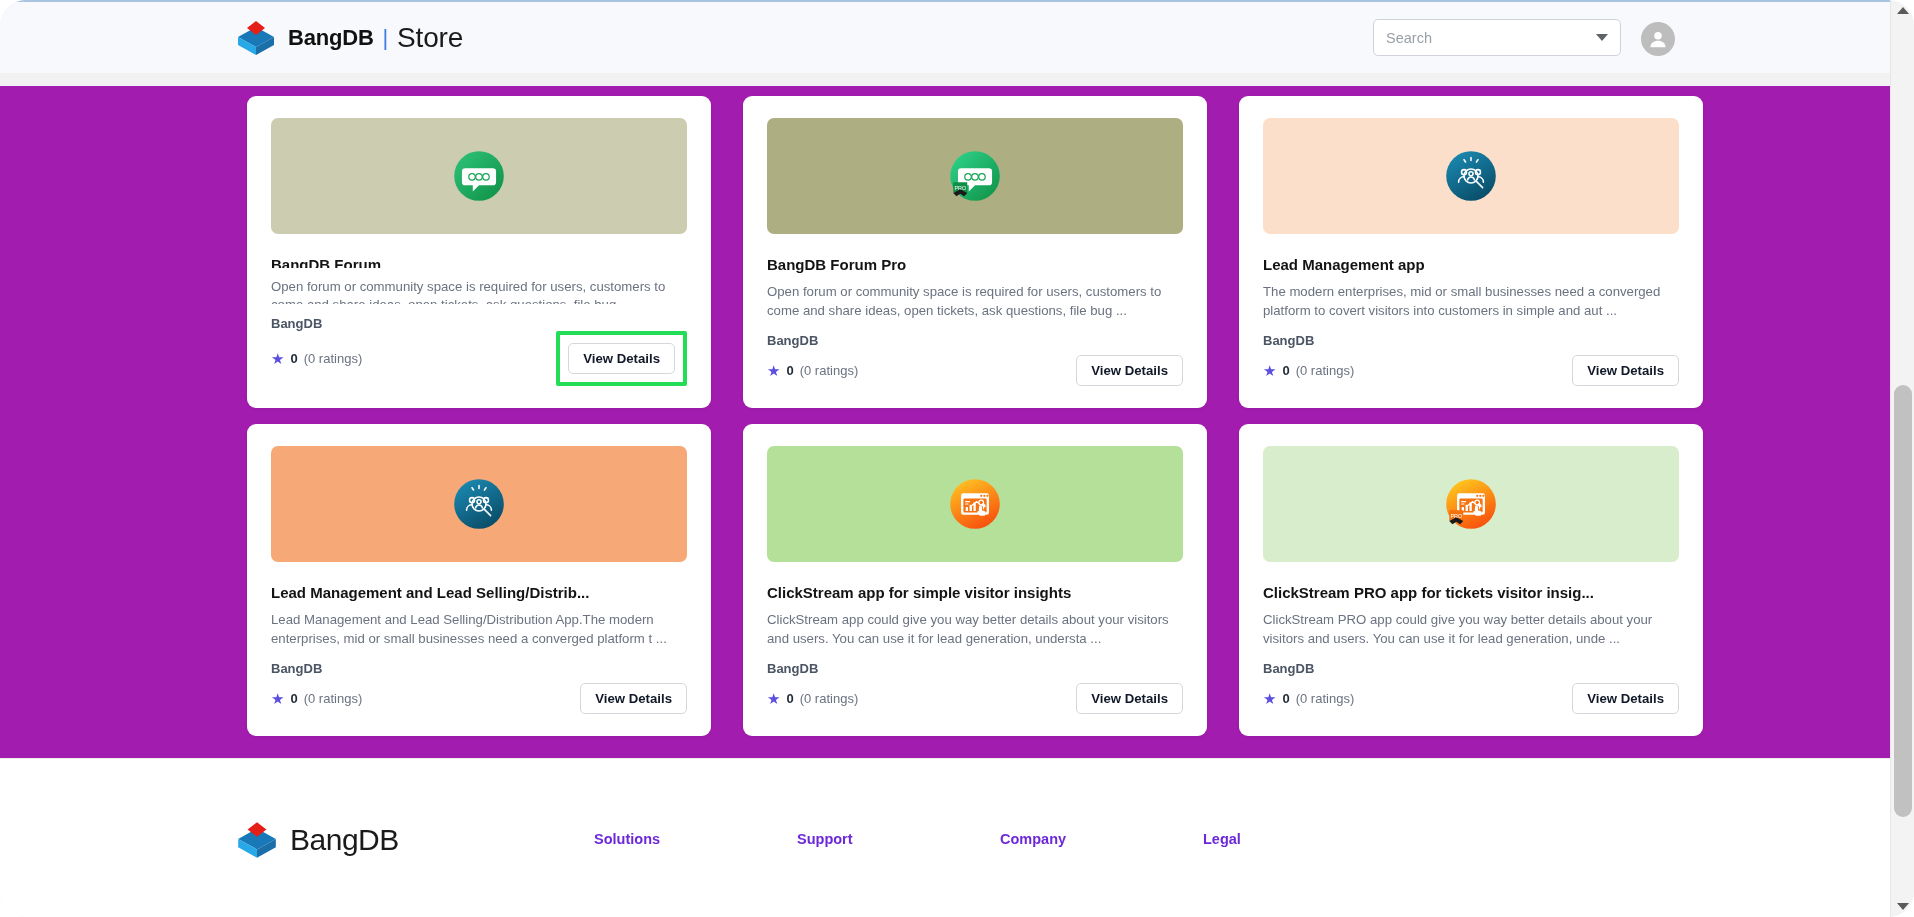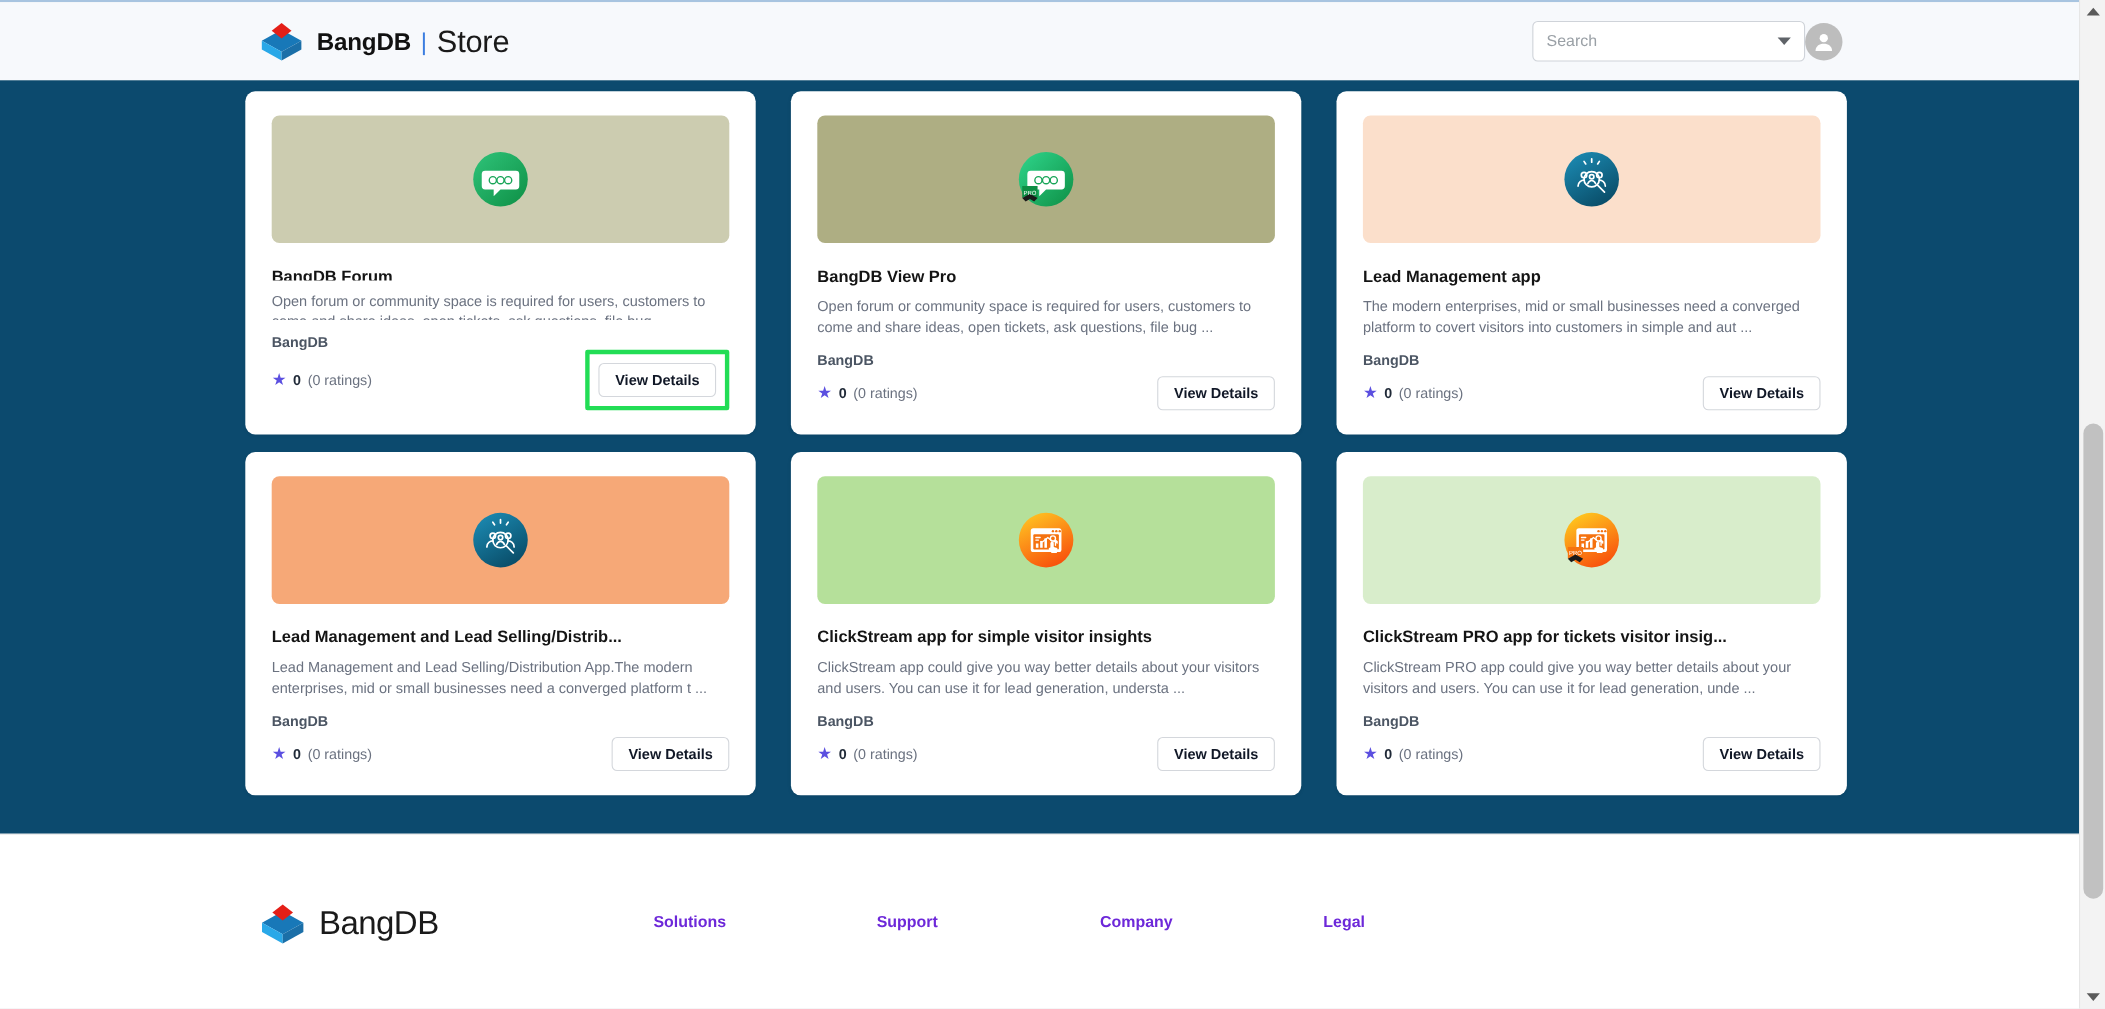--- a/index.html
+++ b/index.html
@@ -11,20 +11,21 @@
     font-family: "Liberation Sans", sans-serif;
     background: #ffffff;
   }
 
   .viewport {
     position: relative;
     width: 1914px;
     height: 917px;
     overflow: hidden;
     background: #f2f2f2;
+    border-radius: 26px;
   }
 
   
   .top-accent {
     position: absolute;
     top: 0; left: 0;
     width: 1890px;
     height: 2px;
     background: #a8c4e0;
   }
@@ -71,21 +72,22 @@
   .brand-store {
     font-weight: 400;
     color: #1a1a1a;
     font-size: 28px;
   }
 
   .header-right {
     margin-left: auto;
     margin-right: 215px;
     display: flex;
-    align-items: center;
+    align-items: flex-end;
+    gap: 20px;
   }
 
   .search-wrap {
     width: 248px;
     height: 37px;
     background: #ffffff;
     border: 1px solid #cfd3d9;
     border-radius: 5px;
     display: flex;
     align-items: center;
@@ -117,24 +119,25 @@
     background: #bdbdbd;
     display: flex;
     align-items: center;
     justify-content: center;
     cursor: pointer;
   }
 
   
   .content {
     position: absolute;
-    top: 73px; left: 0;
+    top: 86px; left: 0;
     width: 1890px;
     height: 685px;
-    background: #0c4a6e;
+    background: #a21caf;
+    padding-left: 24px;
   }
 
   .grid {
     display: grid;
     grid-template-columns: repeat(3, 464px);
     gap: 16px 32px;
     padding: 10px 0 0 223px;
   }
 
   .card {
@@ -385,21 +388,21 @@
             <circle cx="40" cy="40" r="32" fill="url(#g2)"></circle>
             <path d="M22 30h36a4 4 0 0 1 4 4v14a4 4 0 0 1-4 4H40l-8 8v-8h-10a4 4 0 0 1-4-4V34a4 4 0 0 1 4-4z" fill="#ffffff"></path>
             <circle cx="31" cy="41" r="4.2" fill="none" stroke="#18a558" stroke-width="1.6"></circle>
             <circle cx="40" cy="41" r="4.2" fill="none" stroke="#18a558" stroke-width="1.6"></circle>
             <circle cx="49" cy="41" r="4.2" fill="none" stroke="#18a558" stroke-width="1.6"></circle>
             <path d="M12 48h18v14l-9-5-9 5z" fill="#0e8f45"></path>
             <path d="M12 62l9-5 9 5-4 4-5-3-5 3z" fill="#1a1a1a"></path>
             <text x="21" y="58" font-size="7" fill="#ffffff" text-anchor="middle" font-family="Liberation Sans, sans-serif">PRO</text>
           </svg>
         </div>
-        <div class="card-title">BangDB View Pro</div>
+        <div class="card-title">BangDB Forum Pro</div>
         <div class="card-desc">Open forum or community space is required for users, customers to come and share ideas, open tickets, ask questions, file bug ...</div>
         <div class="card-vendor">BangDB</div>
         <div class="card-footer">
           <div class="rating">
             <span class="star">★</span>
             <span class="rating-value">0</span>
             <span>(0 ratings)</span>
           </div>
           <button class="btn-details">View Details</button>
         </div>

